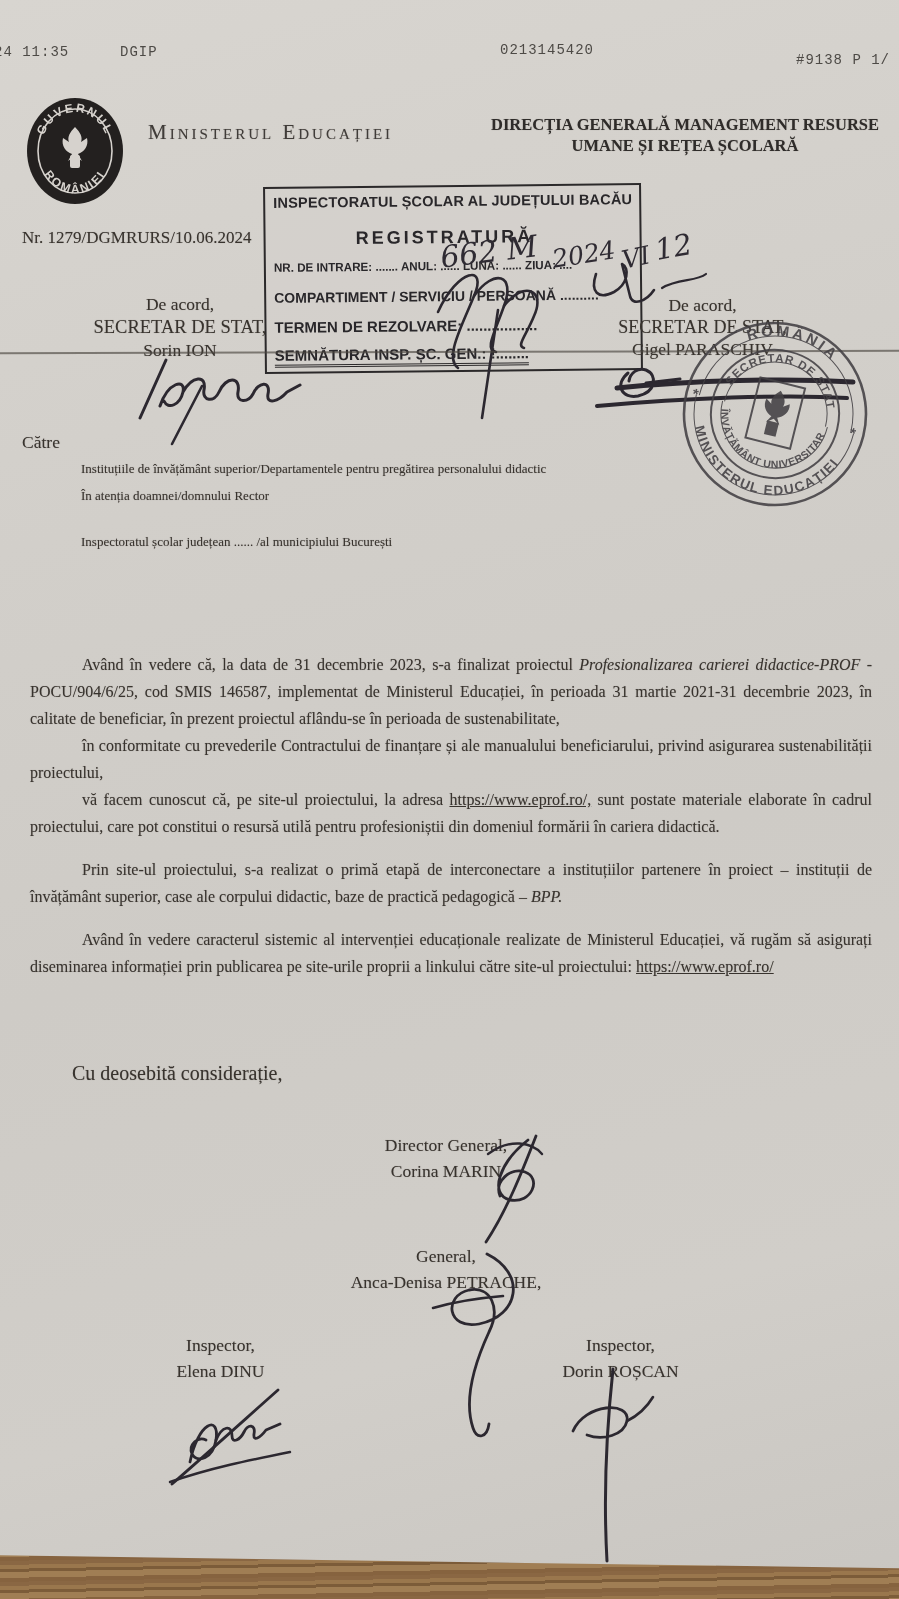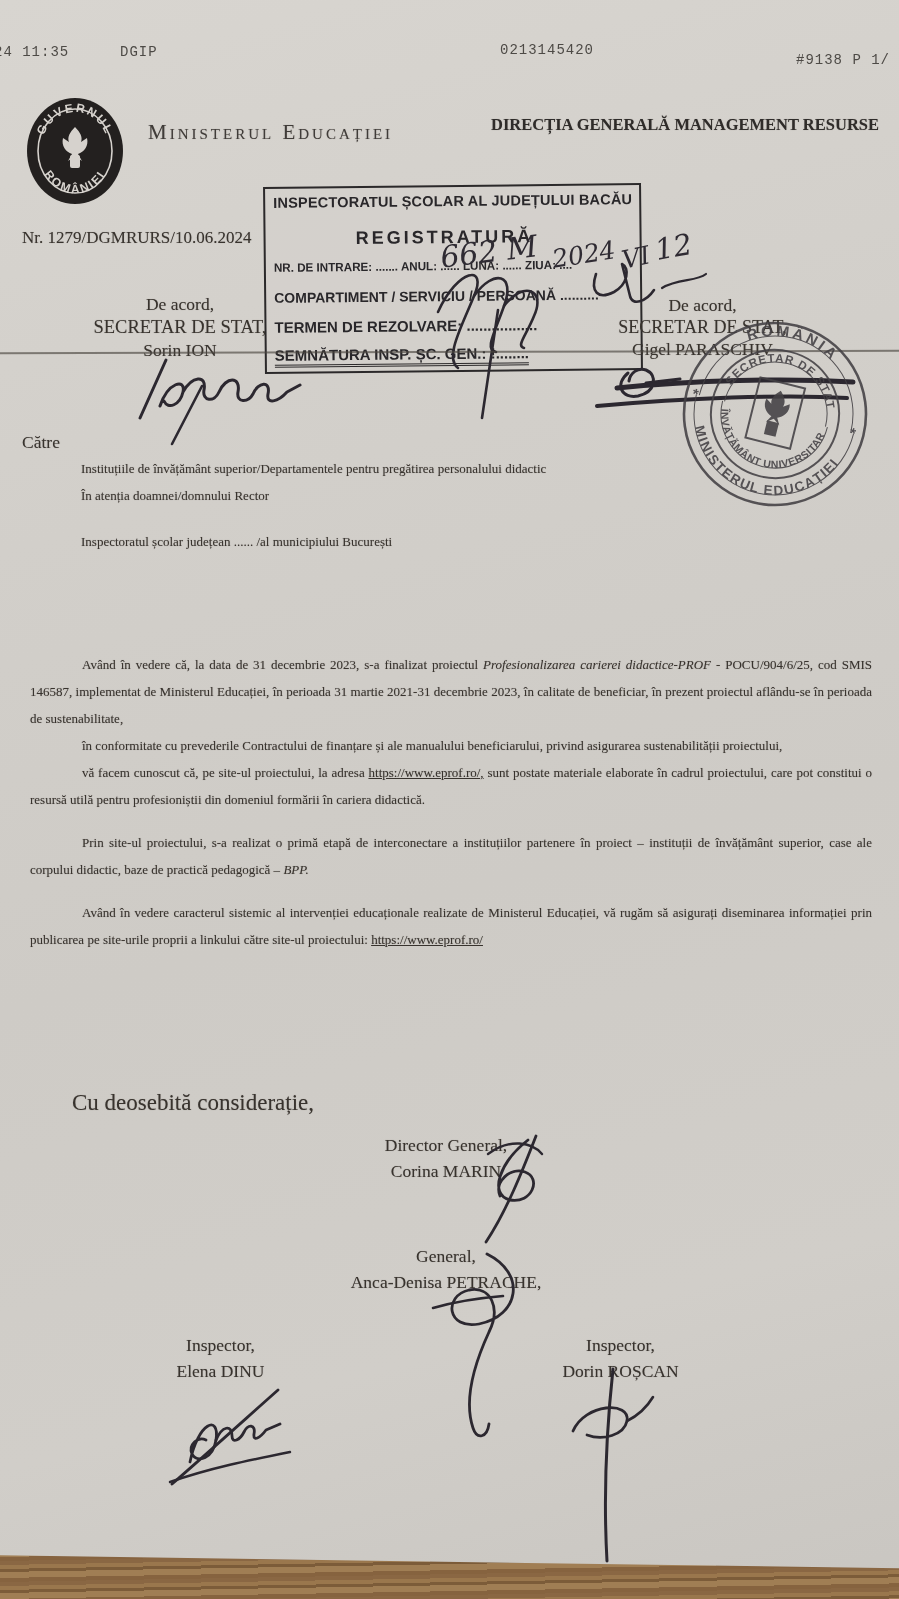--- a/index.html
+++ b/index.html
@@ -3,21 +3,21 @@
 <meta charset="utf-8">
 <style>
   html,body{margin:0;padding:0;}
   body{width:899px;height:1599px;font-family:"Liberation Serif",serif;}
   #page{position:relative;width:899px;height:1599px;overflow:hidden;
         background:linear-gradient(165deg,#d8d5d0 0%,#d2cfca 30%,#cecbc6 55%,#d1cec9 80%,#c9c6c1 100%);}
   .abs{position:absolute;}
   .soft{text-shadow:0 0 1px rgba(70,64,58,.35);}
   .mono{font-family:"Liberation Mono",monospace;font-size:14px;color:#4d4a46;letter-spacing:1px;}
   .ink{color:#38332e;}
-  .body-text{font-size:13px;line-height:27px;text-align:justify;color:#38332e;}
+  .body-text{font-size:16px;line-height:27px;text-align:justify;color:#38332e;}
   .body-text p{margin:0;text-indent:52px;}
   .body-text p.gap{margin-top:16px;}
   .link{font-weight:normal;text-decoration:underline;}
   .it{font-style:italic;}
   .regbox{border:2.5px solid #2b292a;transform:rotate(-0.6deg);background:rgba(210,207,202,0.25);}
   .regrow{position:absolute;left:8px;right:6px;white-space:nowrap;font-family:"Liberation Sans",sans-serif;
           font-weight:bold;color:#29272a;}
   .hand{font-family:"DejaVu Serif",serif;font-style:italic;color:#2f2b33;font-weight:500;}
   .dblu{border-bottom:3px double #2b292a;padding-bottom:1px;}
   .center{text-align:center;}
@@ -50,20 +50,21 @@
         <path d="M50,32 C45,37 42,42 44,47 L38,43 C36,51 41,57 47,59 L43,66 L50,61 L57,66 L53,59 C59,57 64,51 62,43 L56,47 C58,42 55,37 50,32 Z" fill="#d6d2cd"></path>
         <rect x="45" y="60" width="10" height="13" rx="2" fill="#d6d2cd"></rect>
       </g>
     </svg>
   </div>
 
   <div class="abs soft" style="left:148px;top:120px;font-variant:small-caps;font-size:21px;letter-spacing:3px;color:#403c39;">Ministerul Educației</div>
 
   <div class="abs center soft" style="left:490px;top:114px;width:390px;font-weight:bold;font-size:16.5px;line-height:21px;color:#2f2c2a;">
     <div>DIRECȚIA GENERALĂ MANAGEMENT RESURSE</div>
+    <div>UMANE ȘI REȚEA ȘCOLARĂ</div>
   </div>
 
   <div class="abs soft ink" style="left:22px;top:228px;font-size:17px;">Nr. 1279/DGMRURS/10.06.2024</div>
 
   <div class="abs regbox" style="left:264px;top:185px;width:374px;height:183px;">
     <div class="regrow" style="top:6px;font-size:14.5px;letter-spacing:0.2px;">INSPECTORATUL ȘCOLAR AL JUDEȚULUI BACĂU</div>
     <div class="regrow" style="top:40px;left:90px;font-size:18px;letter-spacing:3px;">REGISTRATURĂ</div>
     <div class="regrow" style="top:72px;font-size:12px;transform:scaleX(0.97);transform-origin:left;">NR. DE INTRARE: ....... ANUL: ...... LUNA: ...... ZIUA: ....</div>
     <div class="regrow" style="top:101px;font-size:14px;">COMPARTIMENT / SERVICIU / PERSOANĂ ..........</div>
     <div class="regrow" style="top:130px;font-size:15px;">TERMEN DE REZOLVARE: .................</div>
@@ -159,21 +160,21 @@
   </div>
 
   <div class="abs body-text soft" style="left:30px;top:651px;width:842px;">
     <p><span>Având în vedere că, la data de 31 decembrie 2023, s-a finalizat proiectul </span><span class="it">Profesionalizarea carierei didactice-PROF</span><span> - POCU/904/6/25, cod SMIS 146587, implementat de Ministerul Educației, în perioada 31 martie 2021-31 decembrie 2023, în calitate de beneficiar, în prezent proiectul aflându-se în perioada de sustenabilitate,</span></p>
     <p>în conformitate cu prevederile Contractului de finanțare și ale manualului beneficiarului, privind asigurarea sustenabilității proiectului,</p>
     <p><span>vă facem cunoscut că,   pe site-ul proiectului, la adresa </span><span class="link">https://www.eprof.ro/,</span><span> sunt postate materiale elaborate în cadrul proiectului, care pot constitui o resursă utilă pentru profesioniștii din domeniul formării în cariera didactică.</span></p>
     <p class="gap"><span>Prin site-ul proiectului, s-a realizat o primă etapă de interconectare a instituțiilor partenere în proiect – instituții de învățământ superior, case ale corpului didactic, baze de practică pedagogică – </span><span class="it">BPP.</span></p>
     <p class="gap"><span>Având în vedere caracterul sistemic al intervenției educaționale realizate de Ministerul Educației, vă rugăm să asigurați diseminarea informației prin publicarea pe site-urile proprii a linkului către site-ul proiectului: </span><span class="link">https://www.eprof.ro/</span></p>
   </div>
 
-  <div class="abs soft ink" style="left:72px;top:1090px;font-size:23px;">Cu deosebită considerație,</div>
+  <div class="abs soft ink" style="left:72px;top:1062px;font-size:20px;">Cu deosebită considerație,</div>
 
   <div class="abs center soft ink" style="left:296px;top:1132px;width:300px;font-size:17.5px;line-height:26px;">
     <div>Director General,</div>
     <div>Corina MARIN</div>
   </div>
   <svg class="abs sig" style="left:430px;top:1132px;" width="150" height="115" viewBox="0 0 150 115">
     <path d="M98,8 C70,30 58,62 80,68 C102,72 112,46 95,40 C80,35 64,50 70,64" stroke-width="2.8"></path>
     <path d="M106,4 C92,40 76,80 56,110" stroke-width="2.8"></path>
     <path d="M58,22 C80,6 102,10 112,22" stroke-width="2.4"></path>
   </svg>

